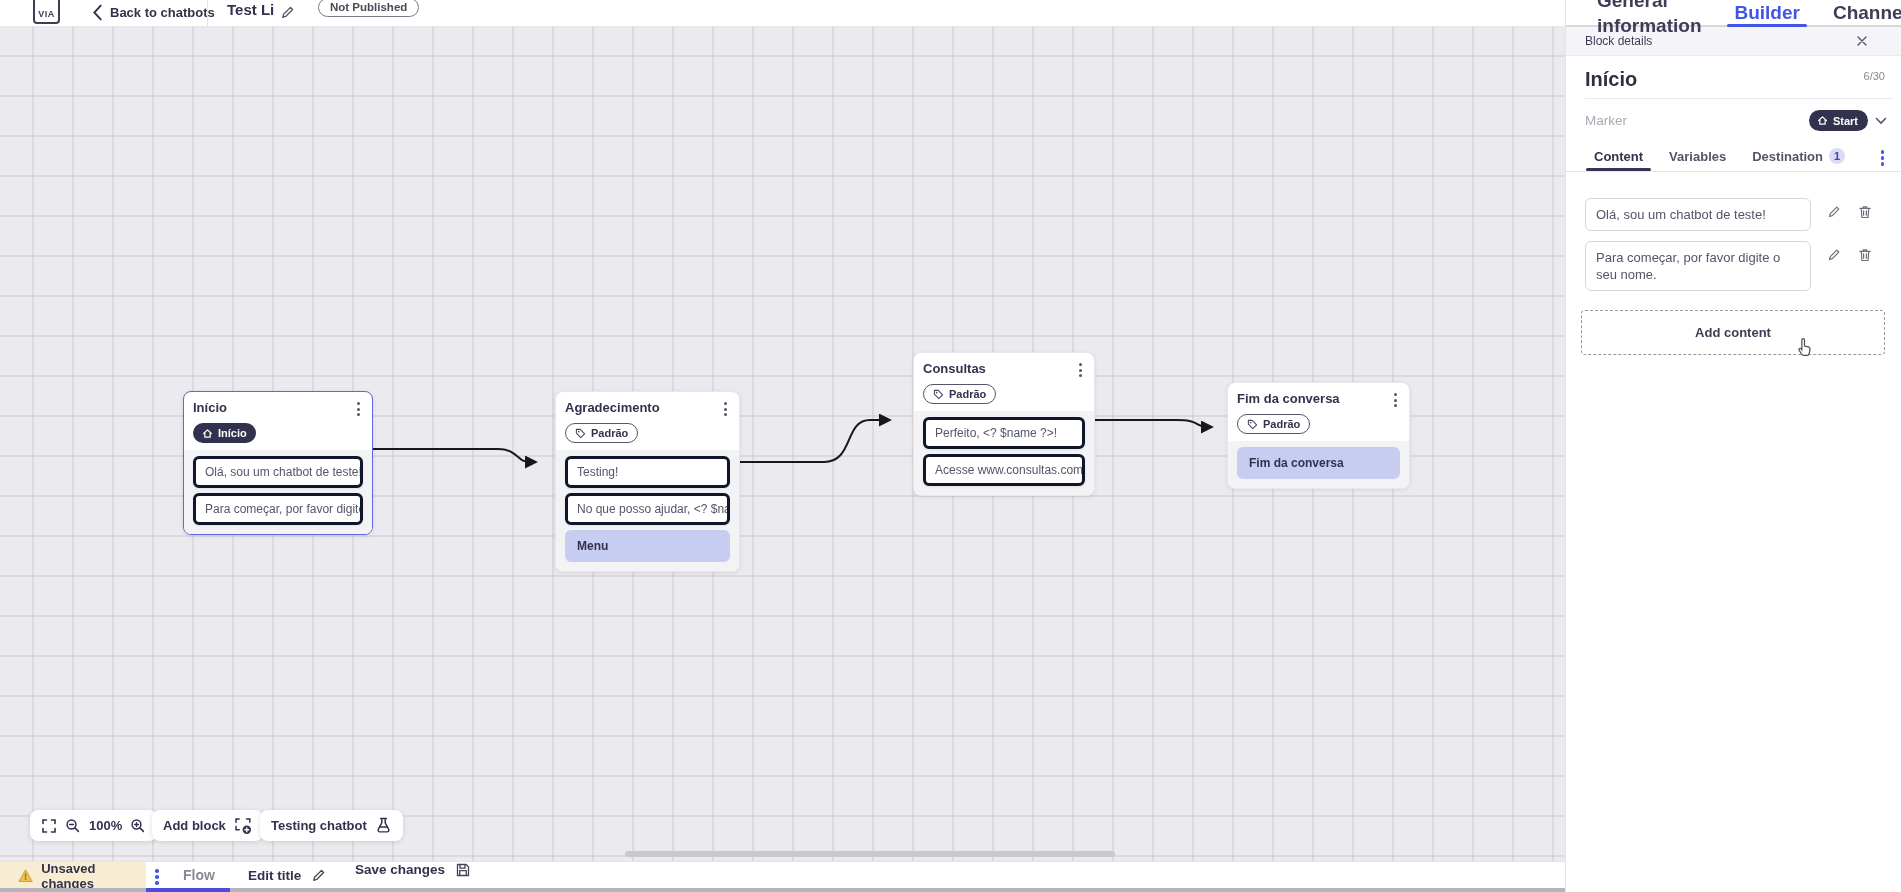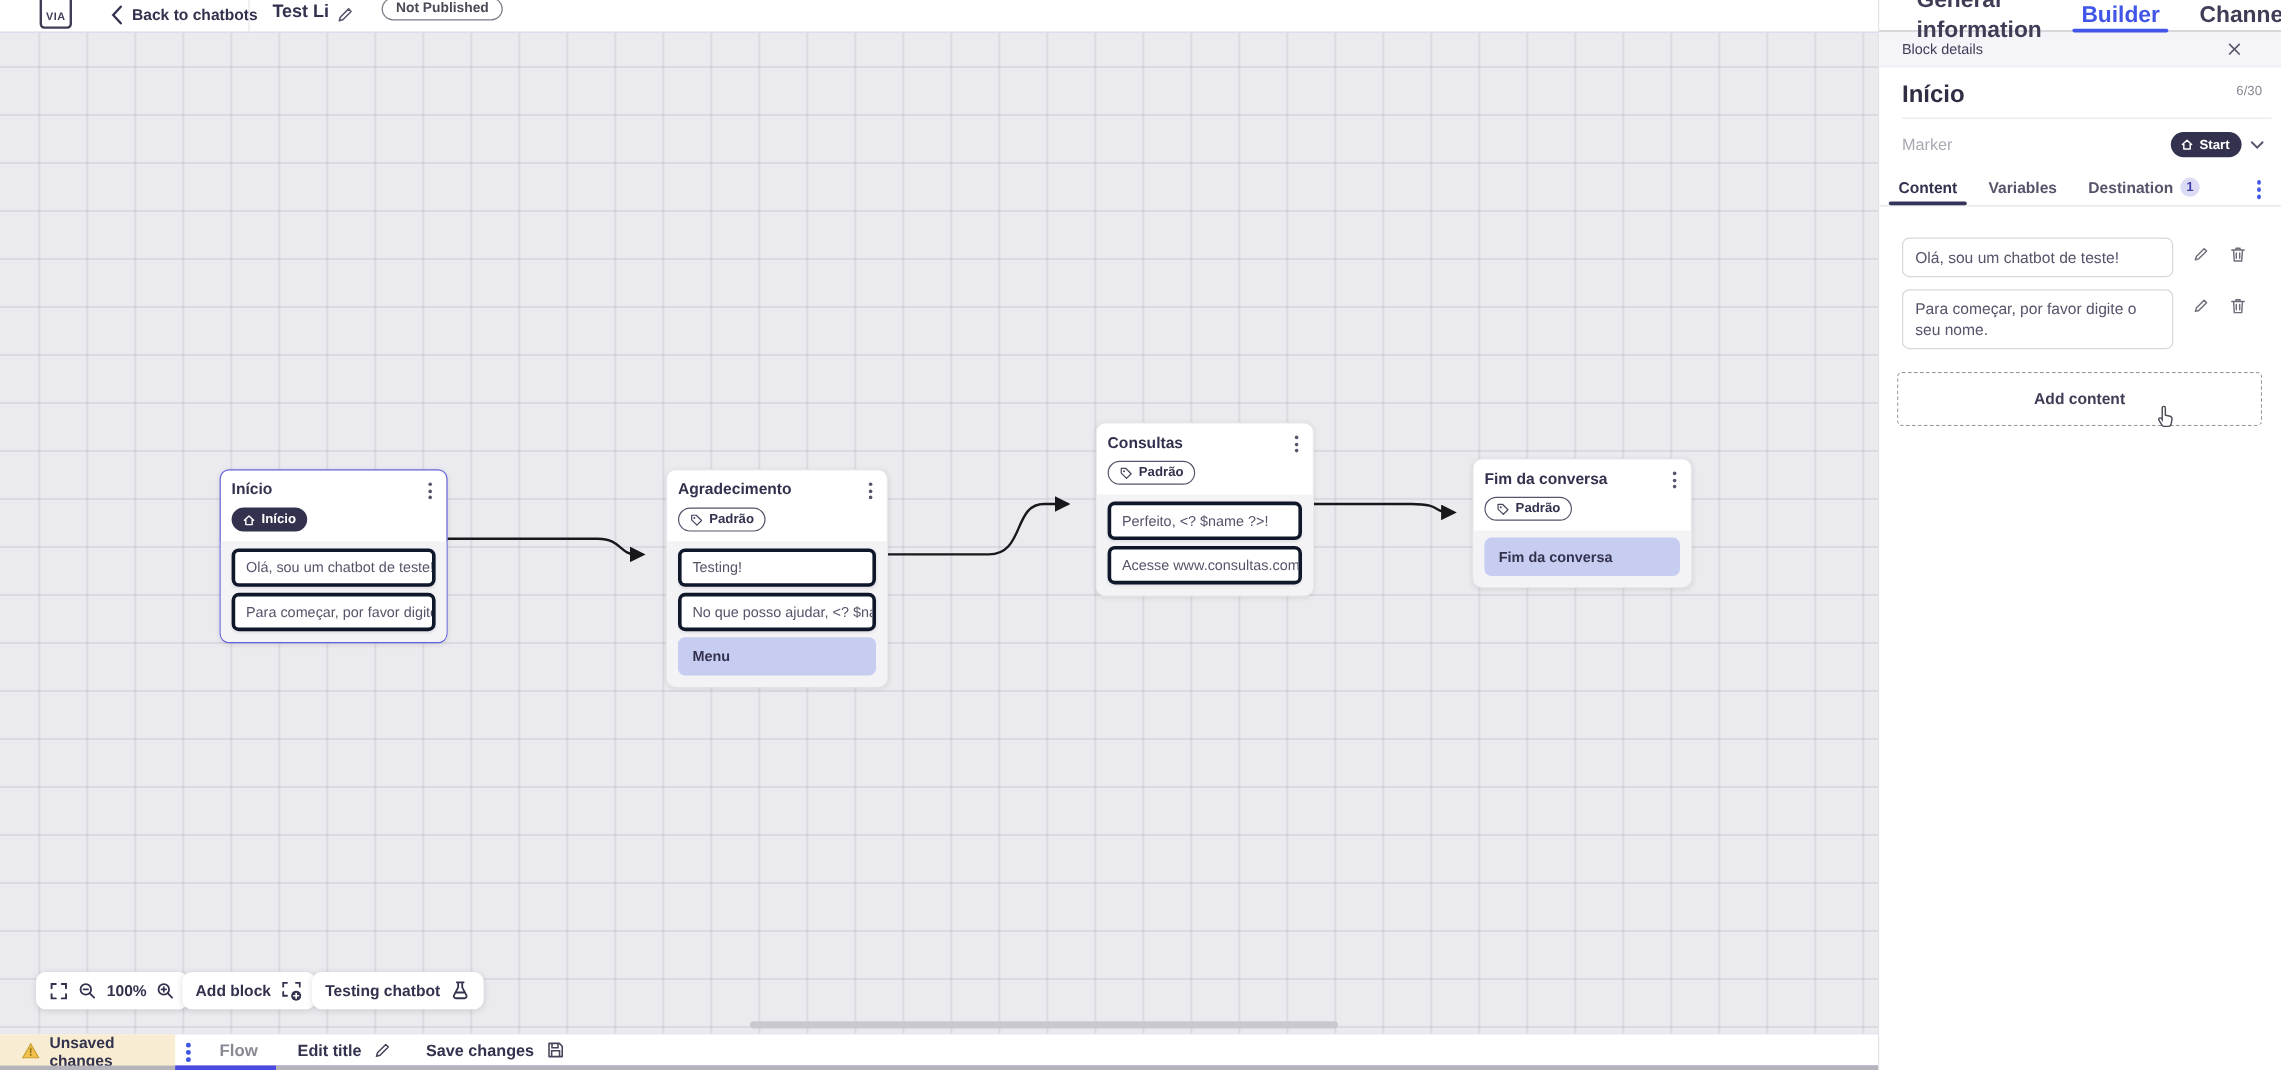--- a/index.html
+++ b/index.html
@@ -47,41 +47,41 @@
   .ctl-card { position:absolute; height:31px; background:#fff; border-radius:8px; box-shadow:0 1px 5px rgba(40,40,60,.15); display:flex; align-items:center; gap:8px; padding:0 11px; font-size:13px; font-weight:700; color:#32324e; }
   .zoom-level { font-size:13px; font-weight:700; color:#32324e; }
   .hscroll-thumb { position:absolute; left:625px; top:824px; width:490px; height:6px; border-radius:3px; background:#c9c8cf; }
 
   
   #bottombar { position:absolute; left:0; top:861px; width:1565px; height:27px; background:#fff; border-top:1px solid #e4e4e8; z-index:5; }
   .unsaved-seg { position:absolute; left:0; top:0; width:146px; height:27px; background:#f8edd2; display:flex; align-items:center; gap:8px; padding-left:18px; font-size:13px; font-weight:700; color:#32324e; }
   .bb-kebab { position:absolute; left:152px; top:5px; }
   .bb-flow { position:absolute; left:183px; top:0; line-height:26px; font-size:14px; font-weight:700; color:#8a8894; }
   .bb-edit { position:absolute; left:248px; top:0; height:26px; display:flex; align-items:center; gap:9px; font-size:13.5px; font-weight:700; color:#32324e; }
-  .bb-save { position:absolute; left:355px; top:0; height:26px; display:flex; align-items:center; gap:10px; font-size:13.5px; font-weight:700; color:#32324e; }
+  .bb-save { position:absolute; left:355px; top:0; height:26px; display:flex; align-items:flex-start; gap:10px; font-size:13.5px; font-weight:700; color:#32324e; }
   #bottom-strip { position:absolute; left:0; top:888px; width:1901px; height:4px; background:#b6b4bb; z-index:6; }
   #flow-underline { position:absolute; left:146px; top:888px; width:84px; height:4px; background:#4b4be0; z-index:7; }
 
   
   #panel { position:absolute; left:1565px; top:0; width:336px; height:892px; background:#fff; border-left:1px solid #e3e3e7; z-index:8; }
   .panel-tabs { height:27px; display:flex; align-items:center; gap:33px; padding-left:31px; border-bottom:2px solid #d8d8dc; }
   .ptab { position:relative; font-size:19px; font-weight:700; color:#3f3d56; cursor:pointer; line-height:25px; }
   .ptab.active { color:#4155e8; }
   .ptab.active::after { content:""; position:absolute; left:-7px; right:-7px; bottom:-2px; height:3px; background:#4155e8; border-radius:2px; }
   .block-details-bar { height:29px; background:#f5f4f8; display:flex; align-items:center; justify-content:space-between; padding:0 32px 0 19px; border-bottom:1px solid #ececf0; }
   .block-details-title { font-size:12px; color:#3f3d56; }
   .name-row { display:flex; align-items:flex-start; justify-content:space-between; padding:12px 16px 7px 19px; }
   .block-name { font-size:20px; font-weight:600; color:#2f2e45; }
   .char-counter { font-size:11px; color:#8a8894; padding-top:2px; }
   .name-divider { margin:0 8px 0 19px; border-top:1px solid #e9e9ed; }
   .marker-row { display:flex; align-items:center; padding:11px 14px 10px 19px; }
   .marker-label { flex:1; font-size:13.5px; color:#aba9b4; }
   .start-pill { display:inline-flex; align-items:center; gap:5px; height:21px; border-radius:11px; padding:0 10px 0 8px; background:#32324e; color:#fff; font-size:11px; font-weight:700; cursor:pointer; }
   .marker-chevron { margin-left:7px; cursor:pointer; display:flex; align-items:center; }
-  .inner-tabs { position:relative; height:31px; display:flex; align-items:center; gap:26px; padding-left:16px; border-bottom:1px solid #e4e4ea; }
+  .inner-tabs { position:relative; height:31px; display:flex; align-items:center; gap:26px; padding-left:28px; border-bottom:1px solid #e4e4ea; }
   .itab { position:relative; font-size:13px; font-weight:700; color:#55546a; display:flex; align-items:center; gap:6px; line-height:29px; cursor:pointer; }
   .itab.active { color:#32324e; }
   .itab.active::after { content:""; position:absolute; left:-8px; right:-8px; bottom:0; height:2.5px; background:#34345a; border-radius:2px; }
   .dest-badge { width:16px; height:16px; border-radius:50%; background:#dcdbf6; color:#4343a8; font-size:11px; font-weight:700; display:flex; align-items:center; justify-content:center; }
   .inner-tabs .kebab { position:absolute; right:14px; top:7px; }
   .content-rows { padding:26px 14px 0 19px; }
   .crow { display:flex; align-items:flex-start; margin-bottom:10px; }
   .cbox { width:226px; border:1px solid #d6d6dd; border-radius:6px; background:#fff; padding:7px 10px; font-size:13px; line-height:17px; color:#55546a; }
   .crow-icons { display:flex; gap:15px; margin-left:15px; padding-top:6px; }
   .icon-btn { cursor:pointer; display:flex; }

